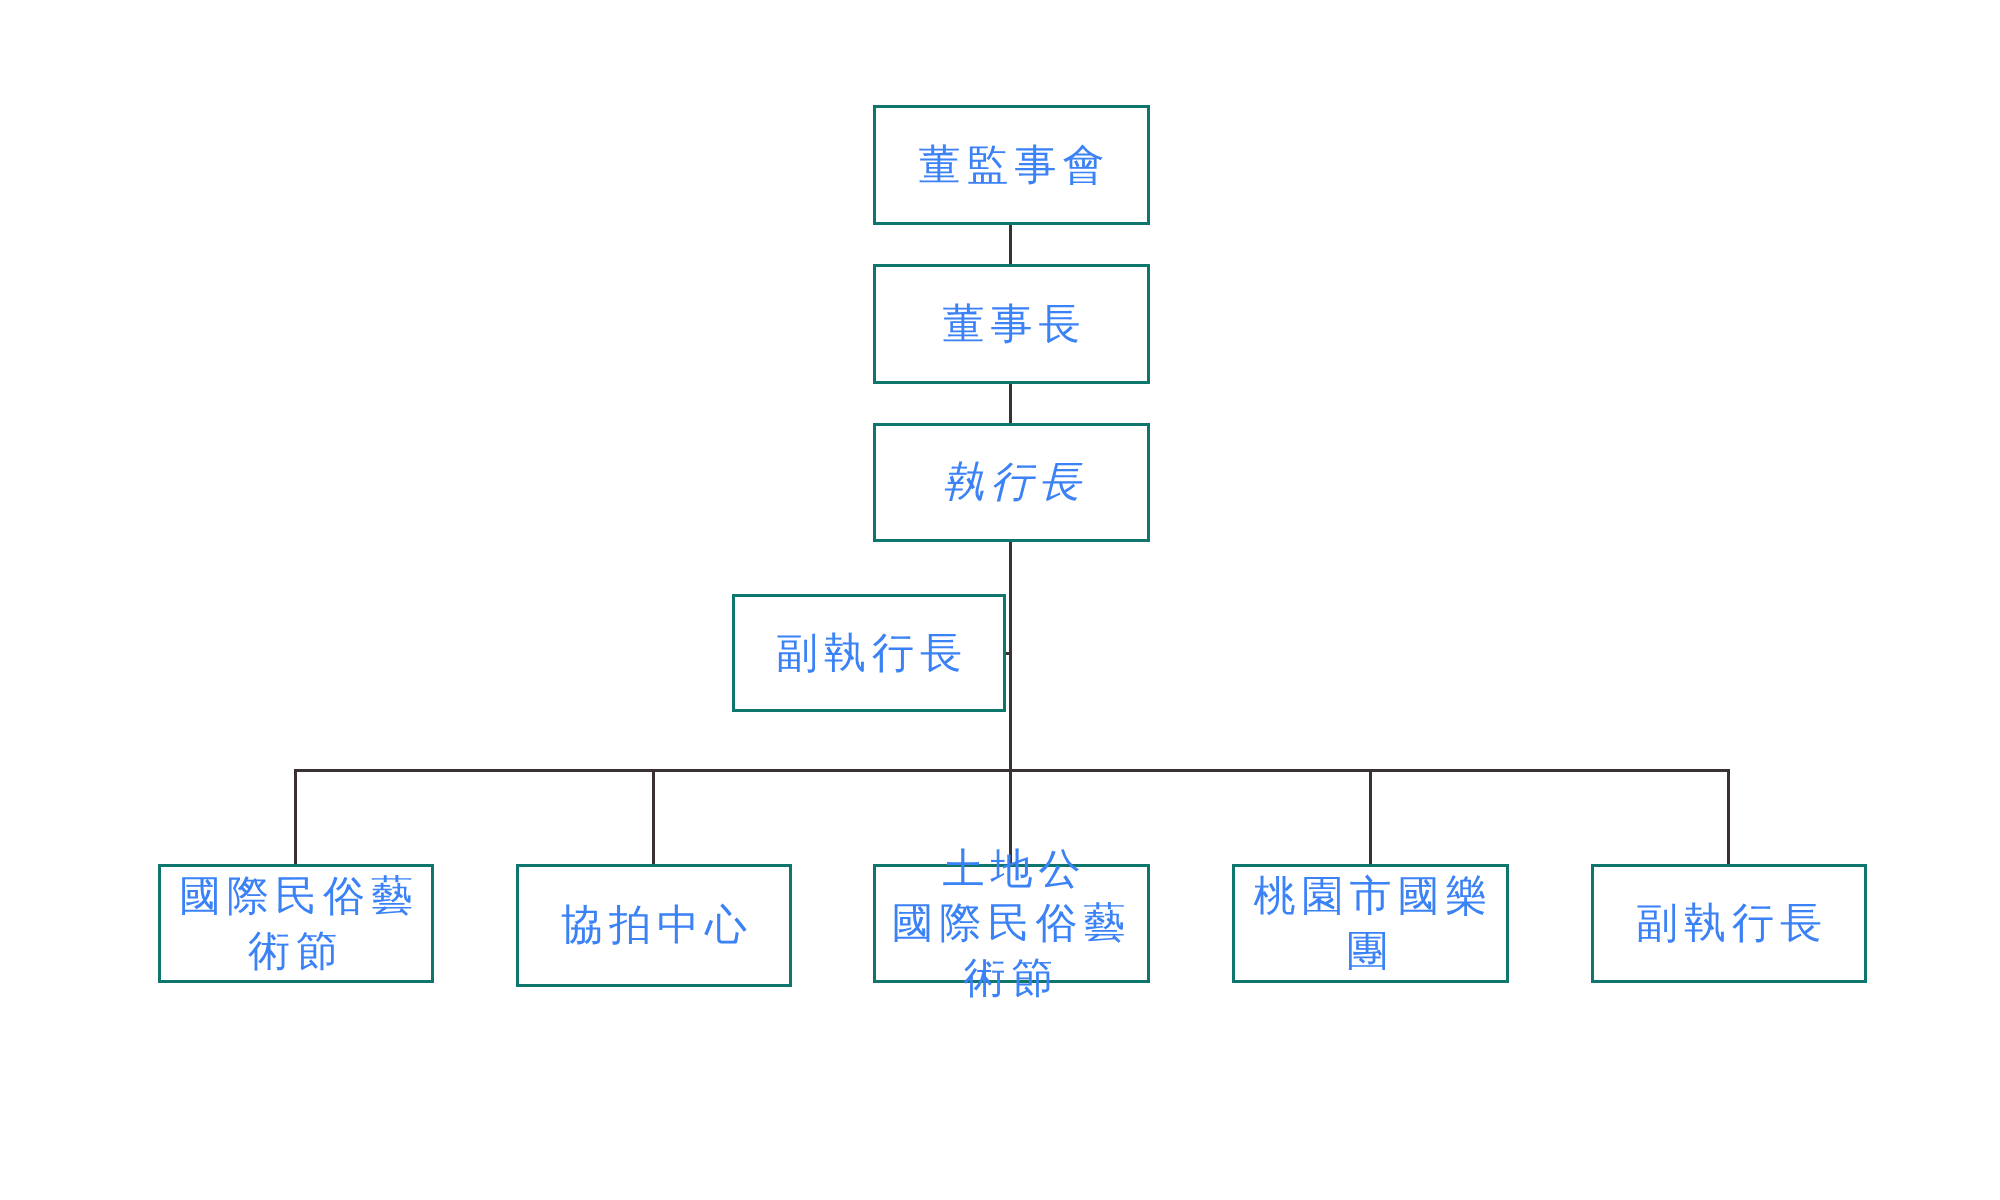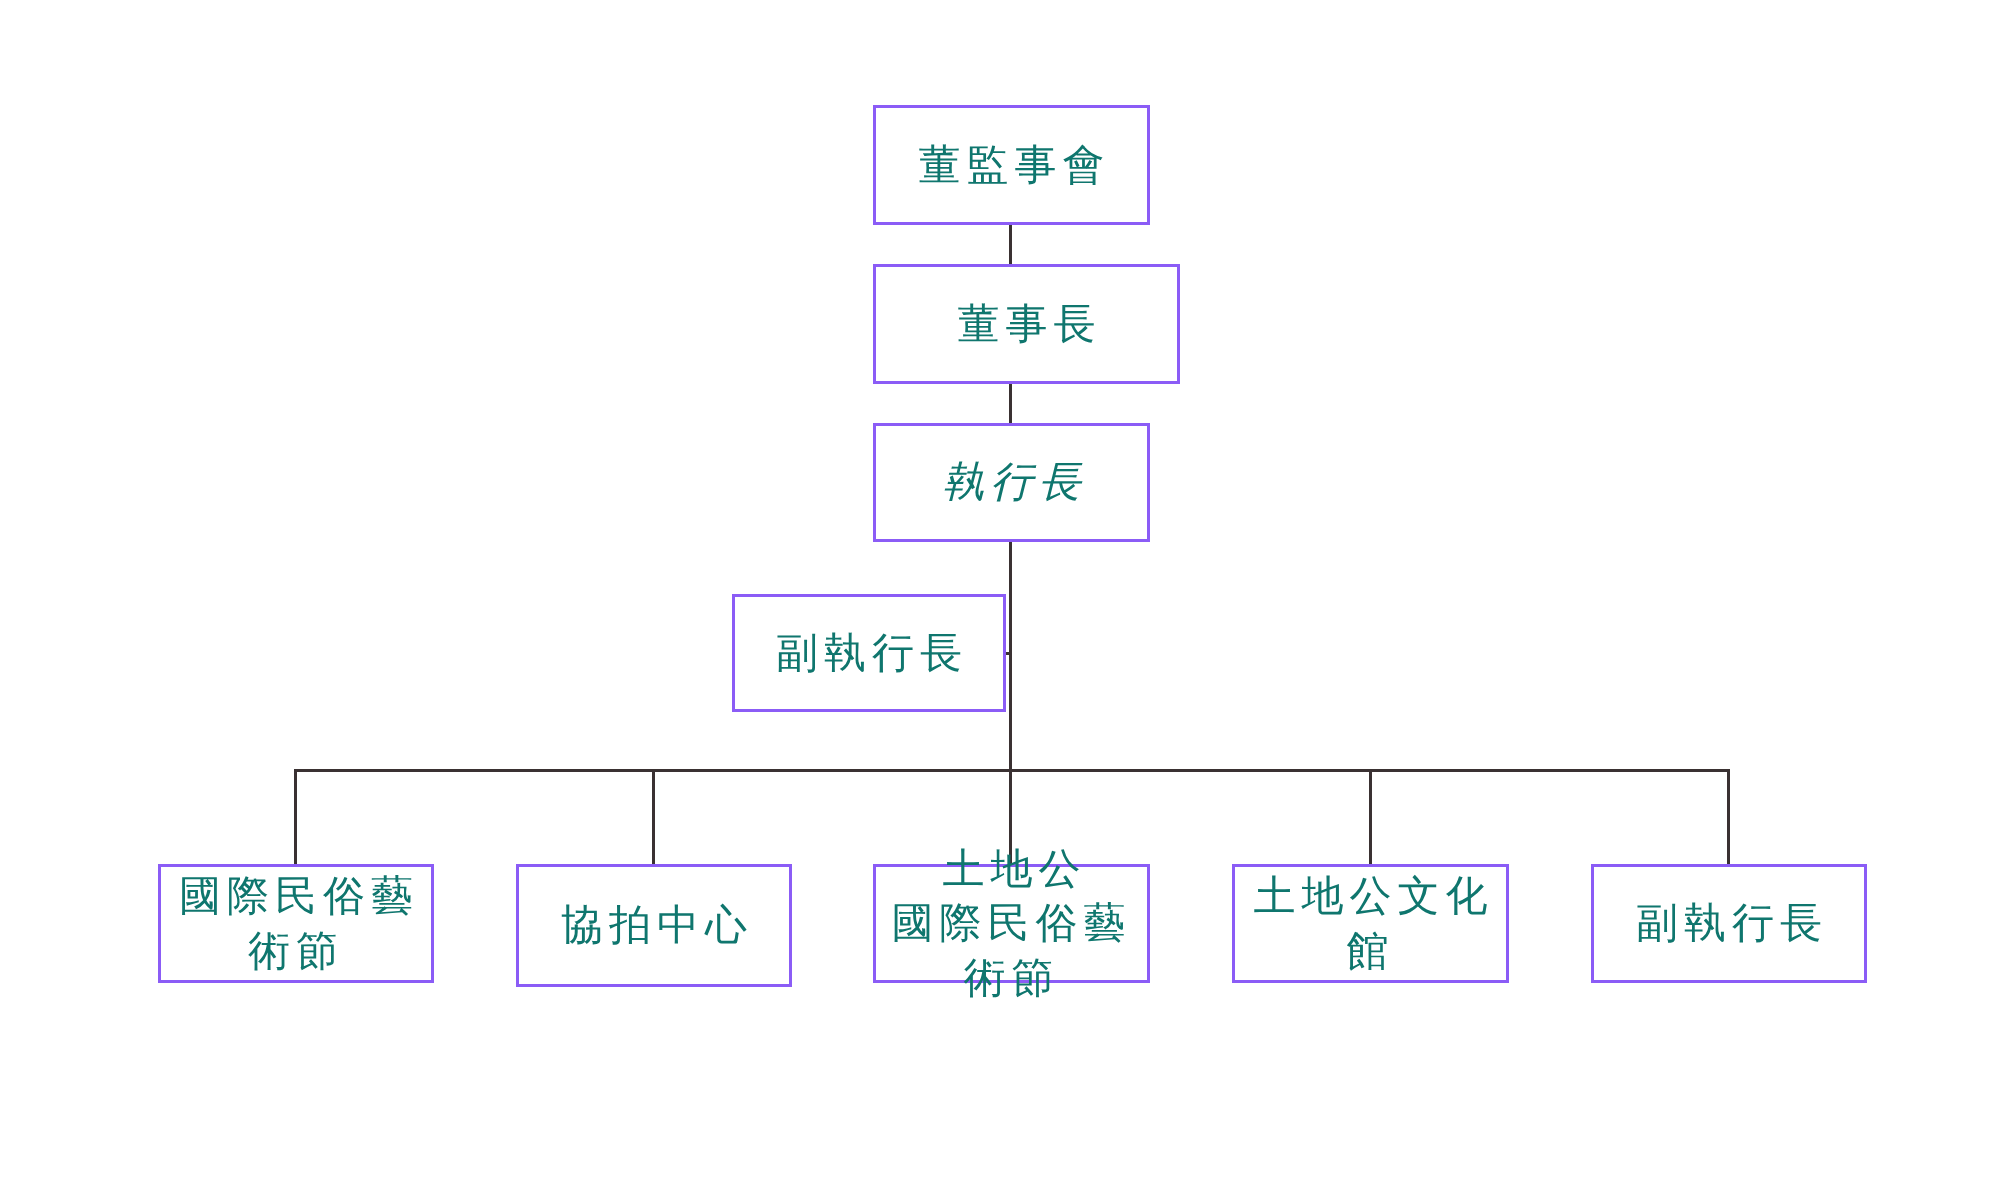--- a/index.html
+++ b/index.html
@@ -11,45 +11,45 @@
   #canvas {
     position: relative;
     width: 2000px;
     height: 1200px;
     background: #ffffff;
     overflow: hidden;
   }
   .org-node {
     position: absolute;
     box-sizing: border-box;
-    border: 3px solid #8b5cf6;
+    border: 3px solid #0f766e;
     background: #ffffff;
     display: flex;
     align-items: center;
     justify-content: center;
     text-align: center;
-    color: #0f766e;
+    color: #3b82f6;
     font-size: 42px;
     letter-spacing: 6px;
     line-height: 1.3;
     white-space: pre-line;
     z-index: 2;
   }
   .org-node .label {
     display: block;
     text-indent: 6px; 
   }
   .connector {
     position: absolute;
     background: #3a3132;
     z-index: 1;
   }
   
   #node-board        { left: 873px;  top: 105px; width: 277px; height: 120px; }
-  #node-chairman     { left: 873px;  top: 264px; width: 307px; height: 120px; text-align: center; }
+  #node-chairman     { left: 873px;  top: 264px; width: 277px; height: 120px; text-align: center; }
   #node-ceo          { left: 873px;  top: 423px; width: 277px; height: 119px; font-style: italic; }
   #node-deputy-ceo   { left: 708px;  top: 594px; width: 274px; height: 118px; margin-left: 24px; }
   #node-culture-hall { left: 158px;  top: 864px; width: 276px; height: 119px; }
   #node-film-assist  { left: 516px;  top: 864px; width: 276px; height: 123px; }
   #node-folk-festival{ left: 873px;  top: 864px; width: 277px; height: 119px; }
   #node-orchestra    { left: 1232px; top: 864px; width: 277px; height: 119px; }
   #node-film-festival{ left: 1591px; top: 864px; width: 276px; height: 119px; }
   
   #conn-board-chairman { left: 1009px; top: 225px; width: 3px;  height: 40px; }
   #conn-chairman-ceo   { left: 1009px; top: 384px; width: 3px;  height: 40px; }
@@ -99,20 +99,20 @@
   <div class="org-node" id="node-film-assist">
     <span class="label">協拍中心</span>
   </div>
 
   <div class="org-node" id="node-folk-festival">
     <span class="label">土地公
 國際民俗藝術節</span>
   </div>
 
   <div class="org-node" id="node-orchestra">
-    <span class="label">土地公文化館</span>
+    <span class="label">桃園市國樂團</span>
   </div>
 
   <div class="org-node" id="node-film-festival">
     <span class="label">副執行長</span>
   </div>
 
 </div>
 
 </body></html>

